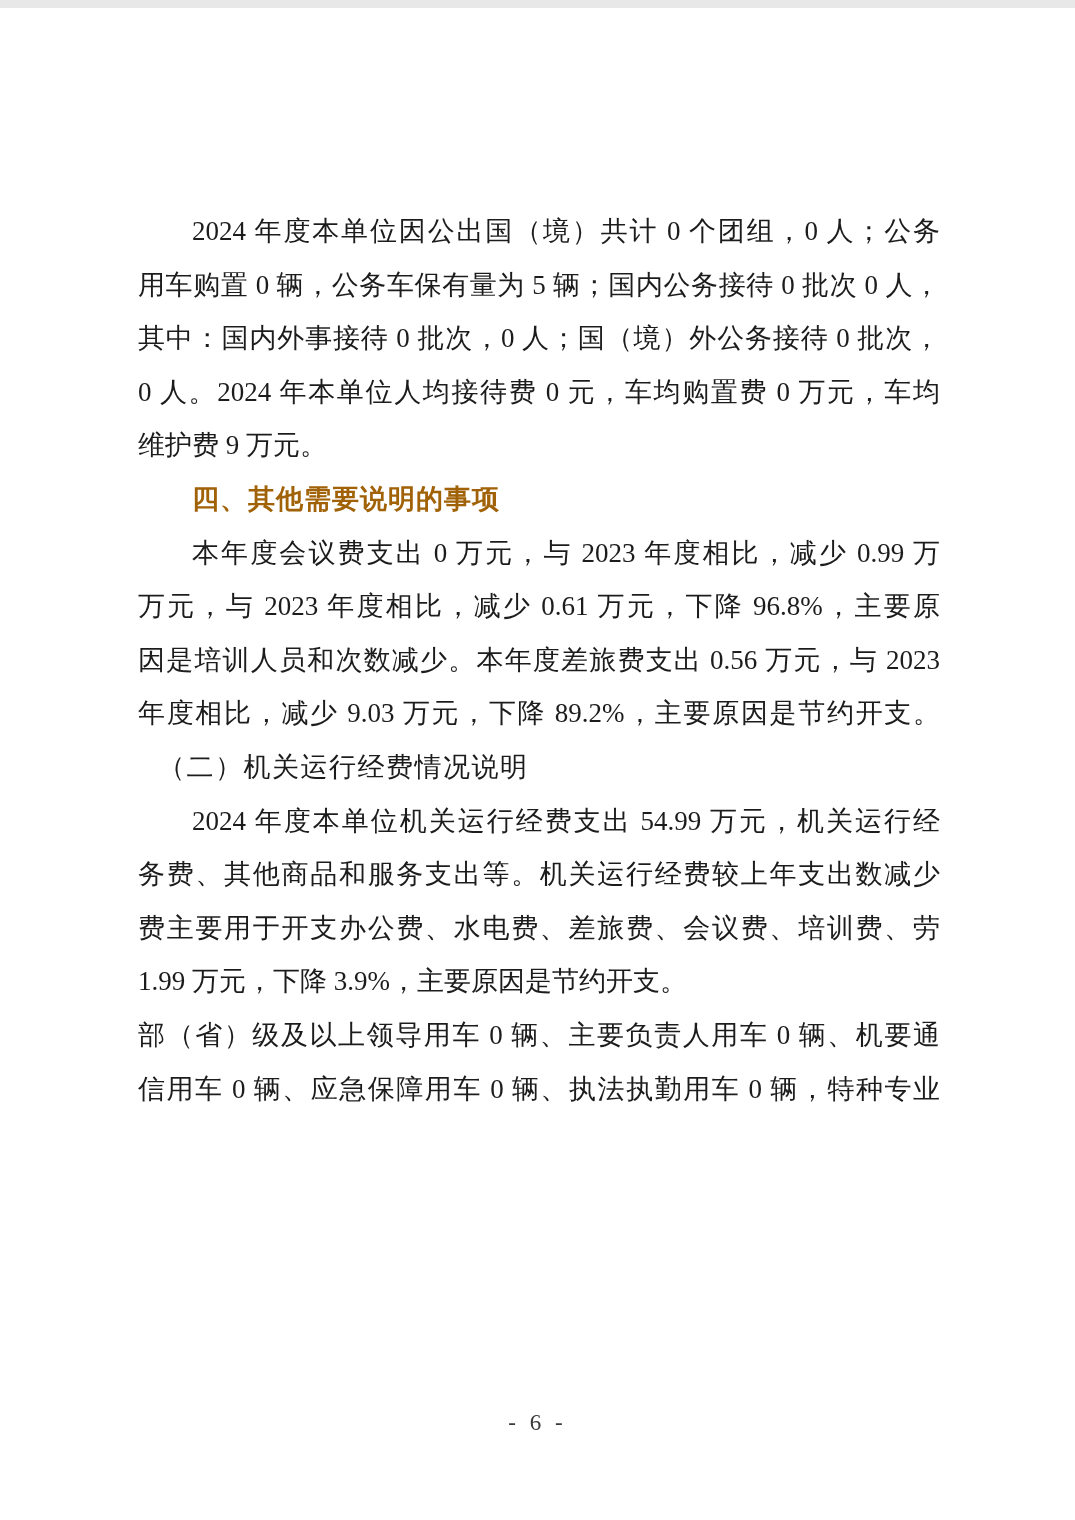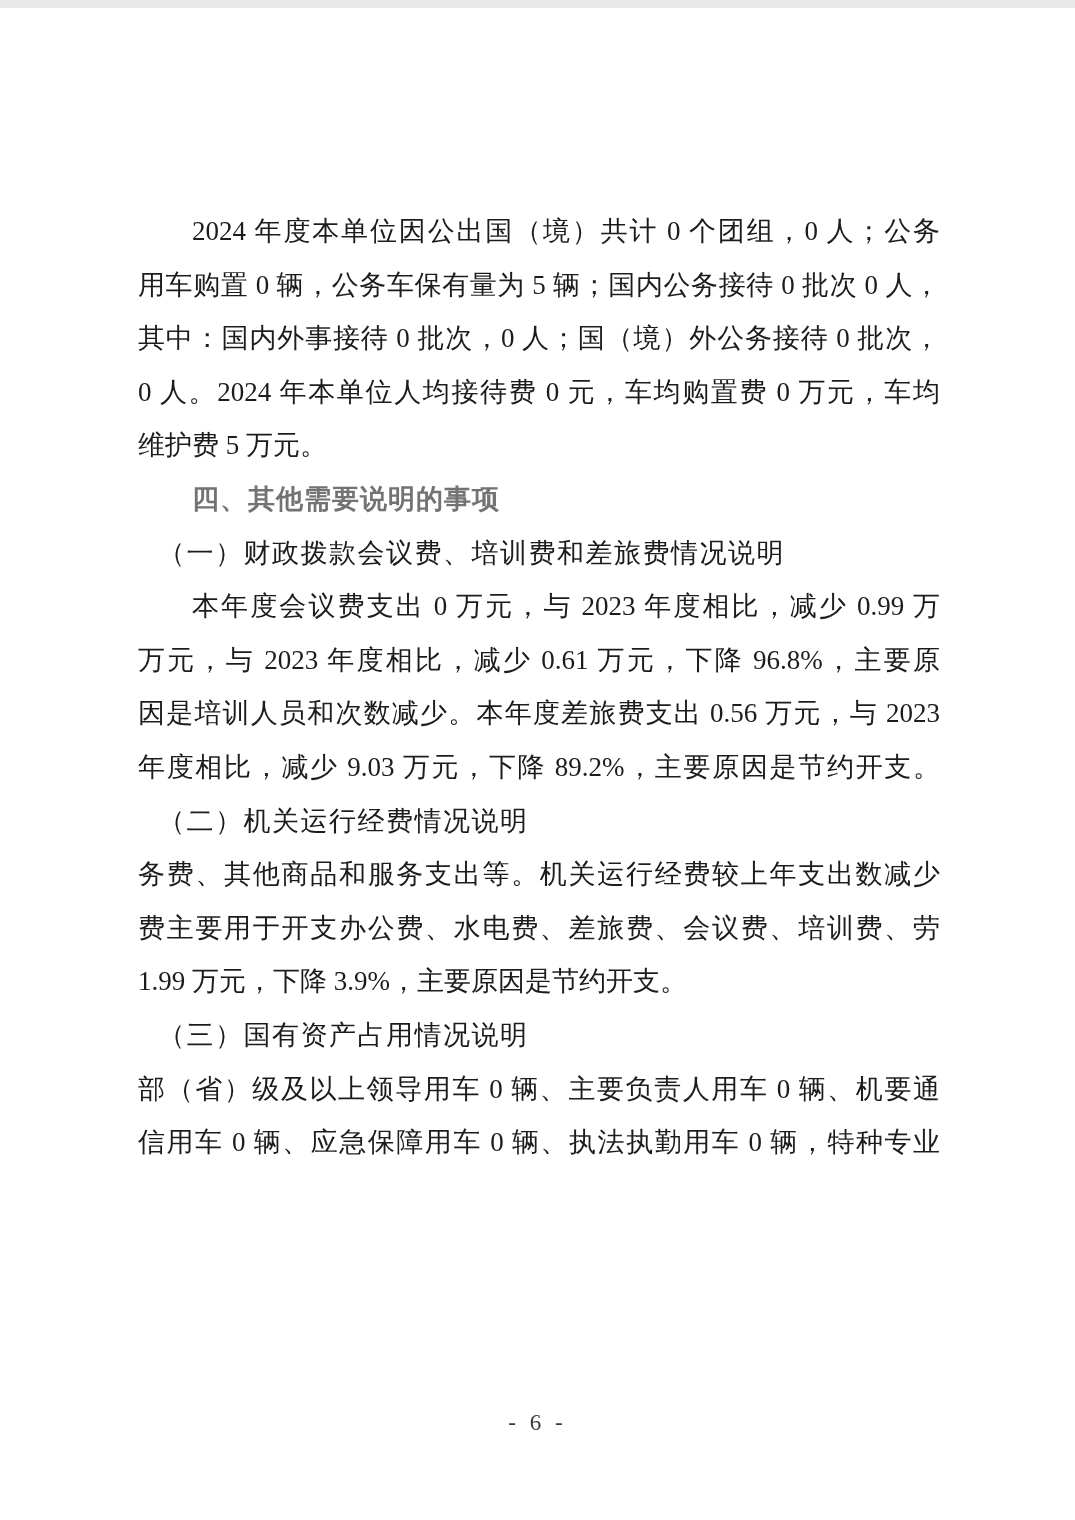--- a/index.html
+++ b/index.html
@@ -42,21 +42,21 @@
   }
   
   .line.indent {
     text-indent: 54px;
   }
   
   .line.heading {
     font-family: "Liberation Sans", "DejaVu Sans", sans-serif;
     font-weight: 700;
     text-indent: 54px;
-    color: #737373;
+    color: #a16207;
     letter-spacing: 1px;
   }
   
   .line.subheading {
     text-indent: 20px;
     letter-spacing: 1.5px;
   }
   .footer {
     position: absolute;
     top: 1400px;
@@ -72,30 +72,29 @@
 </style>
 </head>
 <body>
 
 <div class="page">
   <div class="content">
     <div class="line fill indent">2024 年度本单位因公出国（境）共计 0 个团组，0 人；公务</div>
     <div class="line fill">用车购置 0 辆，公务车保有量为 5 辆；国内公务接待 0 批次 0 人，</div>
     <div class="line fill">其中：国内外事接待 0 批次，0 人；国（境）外公务接待 0 批次，</div>
     <div class="line fill">0 人。2024 年本单位人均接待费 0 元，车均购置费 0 万元，车均</div>
-    <div class="line end">维护费 5 万元。</div>
+    <div class="line end">维护费 9 万元。</div>
     <div class="line heading">四、其他需要说明的事项</div>
-    <div class="line subheading">（一）财政拨款会议费、培训费和差旅费情况说明</div>
     <div class="line fill indent">本年度会议费支出 0 万元，与 2023 年度相比，减少 0.99 万</div>
     <div class="line fill">万元，与 2023 年度相比，减少 0.61 万元，下降 96.8%，主要原</div>
     <div class="line fill">因是培训人员和次数减少。本年度差旅费支出 0.56 万元，与 2023</div>
     <div class="line fill">年度相比，减少 9.03 万元，下降 89.2%，主要原因是节约开支。</div>
     <div class="line subheading">（二）机关运行经费情况说明</div>
+    <div class="line fill indent">2024 年度本单位机关运行经费支出 54.99 万元，机关运行经</div>
     <div class="line fill">务费、其他商品和服务支出等。机关运行经费较上年支出数减少</div>
     <div class="line fill">费主要用于开支办公费、水电费、差旅费、会议费、培训费、劳</div>
     <div class="line end">1.99 万元，下降 3.9%，主要原因是节约开支。</div>
-    <div class="line subheading">（三）国有资产占用情况说明</div>
     <div class="line fill">部（省）级及以上领导用车 0 辆、主要负责人用车 0 辆、机要通</div>
     <div class="line fill">信用车 0 辆、应急保障用车 0 辆、执法执勤用车 0 辆，特种专业</div>
   </div>
 
   <div class="footer">- 6 -</div>
 </div>
 
 </body></html>

